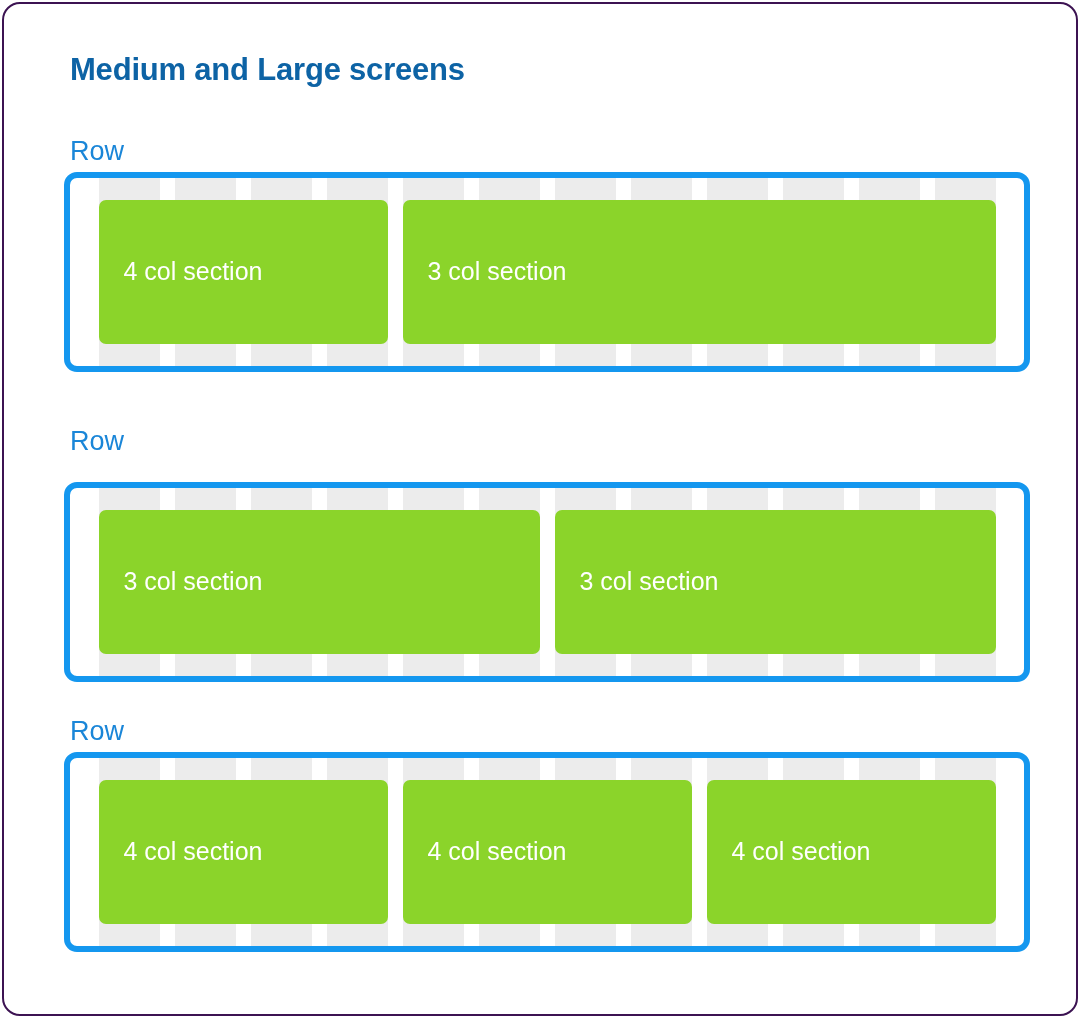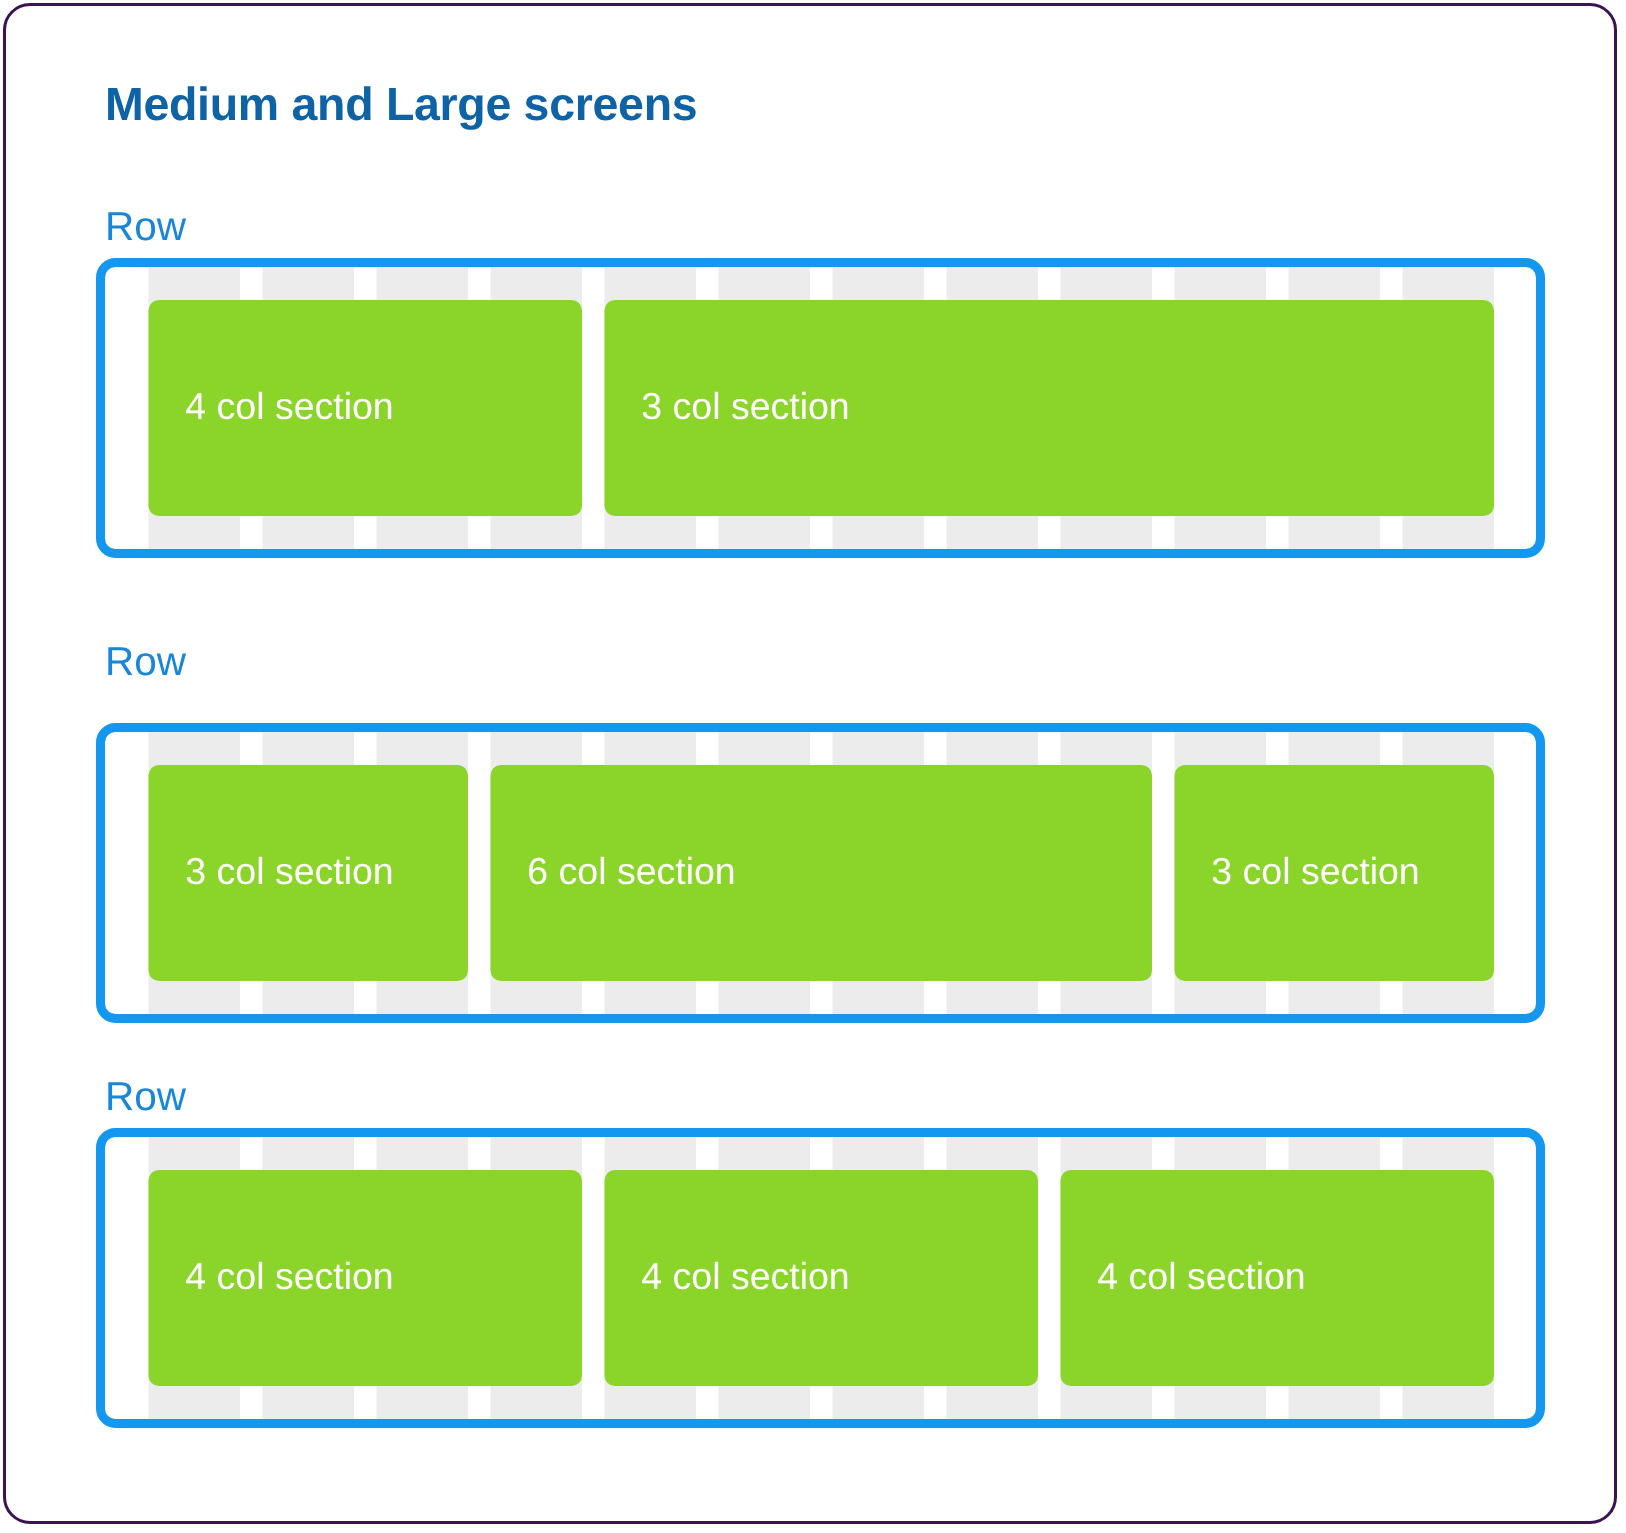--- a/index.html
+++ b/index.html
@@ -232,25 +232,20 @@
             <div class="grid-col">
               <div class="col-fill" style="background: rgb(236, 236, 236);"></div>
             </div>
           </div>
           <div class="sections">
             <div class="section span-3">
               <div class="section-fill" style="background: rgb(139, 212, 42);">
                 <span class="section-label" style="color: rgb(255, 255, 255);">3 col section</span>
               </div>
             </div>
-            <div class="section span-6">
-              <div class="section-fill" style="background: rgb(139, 212, 42);">
-                <span class="section-label" style="color: rgb(255, 255, 255);">6 col section</span>
-              </div>
-            </div>
             <div class="section span-3">
               <div class="section-fill" style="background: rgb(139, 212, 42);">
                 <span class="section-label" style="color: rgb(255, 255, 255);">3 col section</span>
               </div>
             </div>
           </div>
         </div>
       </div>
       <div class="row-block">
         <div class="row-label" style="top: 714px; color: rgb(26, 134, 216);">Row</div>

